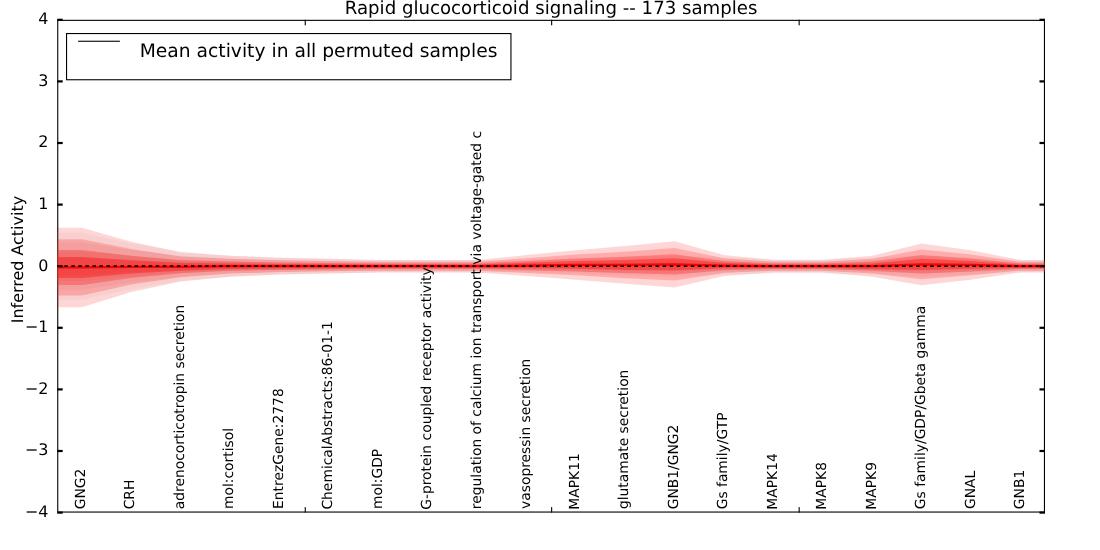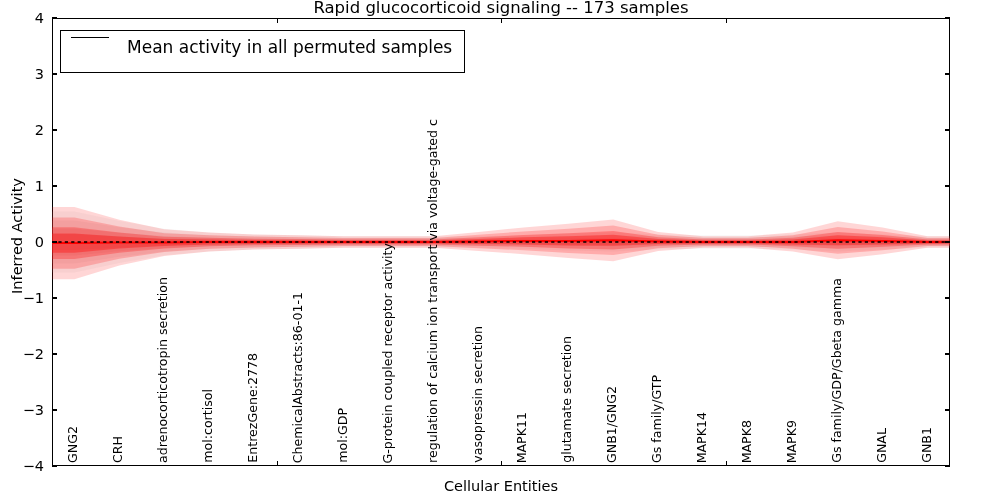--- a/index.html
+++ b/index.html
@@ -227,21 +227,20 @@
       <div class="xcat-label" style="left: 651.15px; bottom: 37px;">Gs family/GTP</div>
       <div class="xcat-label" style="left: 696.05px; bottom: 37px;">MAPK14</div>
       <div class="xcat-label" style="left: 740.95px; bottom: 37px;">MAPK8</div>
       <div class="xcat-label" style="left: 785.85px; bottom: 37px;">MAPK9</div>
       <div class="xcat-label" style="left: 830.75px; bottom: 37px;">Gs family/GDP/Gbeta gamma</div>
       <div class="xcat-label" style="left: 875.65px; bottom: 37px;">GNAL</div>
       <div class="xcat-label" style="left: 920.55px; bottom: 37px;">GNB1</div>
     </div>
 
   <div id="ylabel">Inferred Activity</div>
-  <div id="xlabel">Cellular Entities</div>
 
   <div id="legend">
     <div class="legend-row">
       <span class="legend-swatch" style="border-top-color: rgb(0, 0, 0);"></span>
       <span class="legend-text">Mean activity in all permuted samples</span>
     </div>
   </div>
 
 </div>
 

